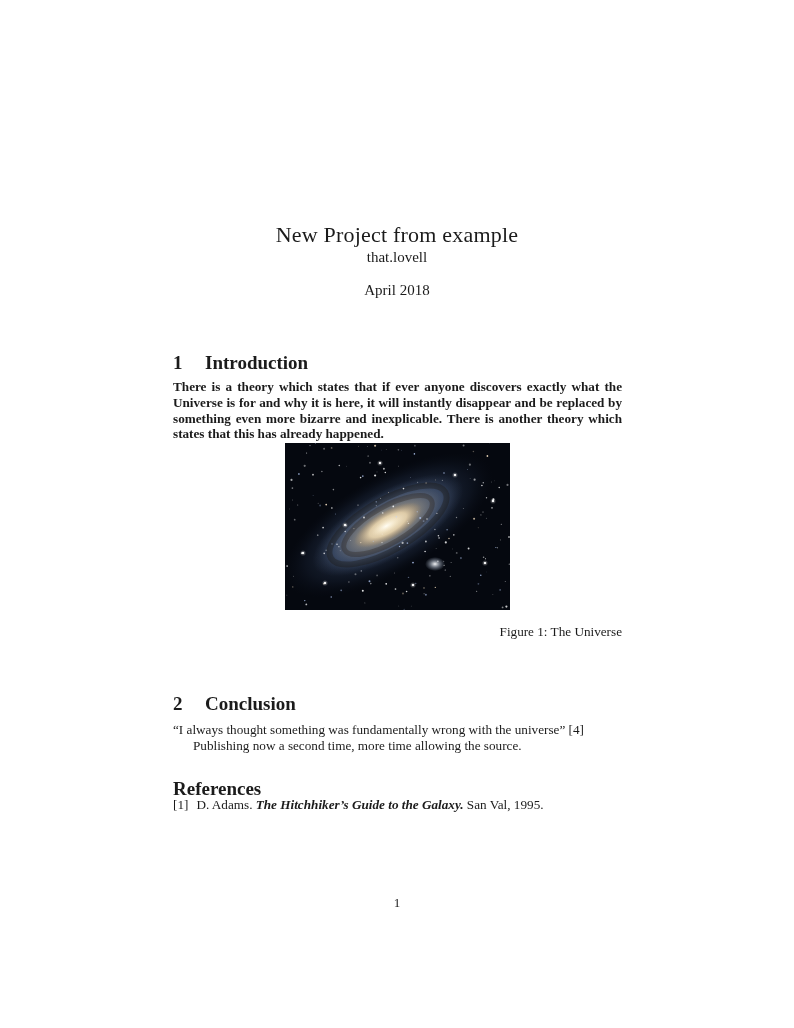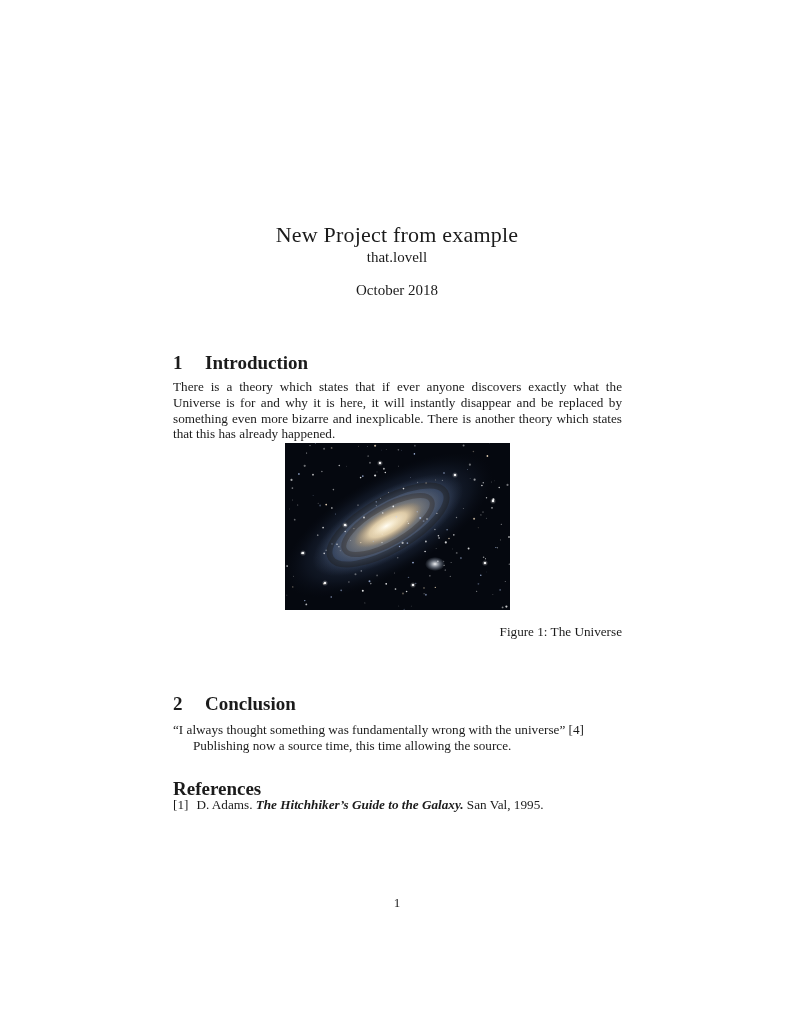--- a/index.html
+++ b/index.html
@@ -54,20 +54,21 @@
   .body-block {
     position: absolute;
     left: 173px;
     width: 449px;
     font-size: 13.2px;
     line-height: 15.7px;
   }
   .intro-paragraph {
     top: 366px;
     text-align: justify;
+    font-weight: bold;
   }
   .galaxy-figure {
     position: absolute;
     left: 285px;
     top: 443px;
     width: 225px;
     height: 167px;
     margin: 0;
   }
   .galaxy-figure svg {
@@ -104,21 +105,21 @@
 </style>
 </head>
 <body>
 
 <div class="page">
 
   <h1 class="centered doc-title">New Project from example</h1>
 
   <div class="centered doc-author">that.lovell</div>
 
-  <div class="centered doc-date">October 2018</div>
+  <div class="centered doc-date">April 2018</div>
 
   <h2 class="section-heading sec-1">
     <span class="sec-num">1</span>
     <span>Introduction</span>
   </h2>
 
   <p class="body-block intro-paragraph">There is a theory which states that if ever anyone discovers exactly what the Universe is for and why it is here, it will instantly disappear and be replaced by something even more bizarre and inexplicable. There is another theory which states that this has already happened.</p>
 
   <figure class="galaxy-figure">
     <svg viewBox="0 0 225 167" xmlns="http://www.w3.org/2000/svg">
@@ -367,21 +368,21 @@
 
   <figcaption class="figure-caption">Figure 1: The Universe</figcaption>
 
   <h2 class="section-heading sec-2">
     <span class="sec-num">2</span>
     <span>Conclusion</span>
   </h2>
 
   <p class="body-block conclusion-paragraph">
     <span>“I always thought something was fundamentally wrong with the universe” [4]</span>
-    <span class="conclusion-line2">Publishing now a source time, this time allowing the source.</span>
+    <span class="conclusion-line2">Publishing now a second time, more time allowing the source.</span>
   </p>
 
   <h2 class="section-heading refs-heading">
     <span>References</span>
   </h2>
 
   <div class="body-block reference-item">
     <span class="ref-label">[1]</span>
     <span>
       <span>D. Adams.</span>

